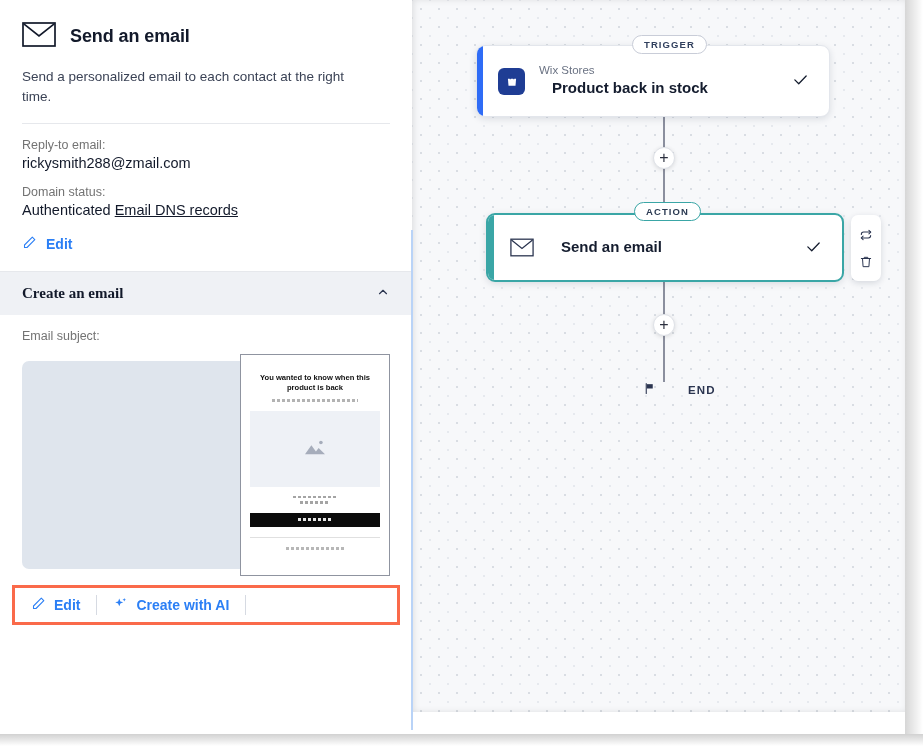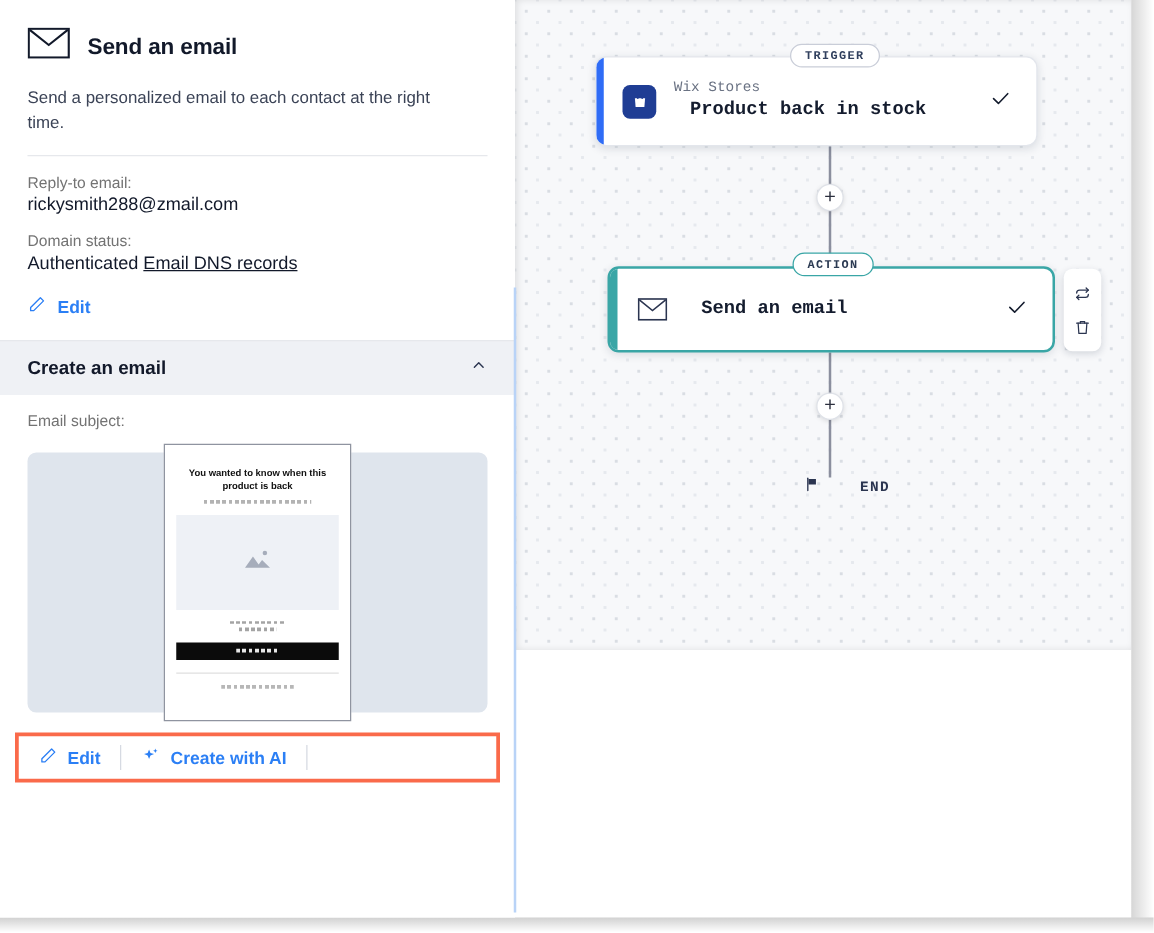--- a/index.html
+++ b/index.html
@@ -12,30 +12,29 @@
   .app {
     position: relative;
     width: 923px; height: 746px;
     background: #ffffff;
   }
 
   
   .canvas {
     position: absolute;
     left: 412px; top: 0;
-    width: 493px; height: 520px;
+    width: 493px; height: 712px;
     background-color: #f7f8fa;
     background-image:
       radial-gradient(circle, #d9dde3 1.1px, transparent 1.2px),
       radial-gradient(circle, #e6e9ee 1.1px, transparent 1.2px);
     background-size: 18px 18px, 18px 18px;
     background-position: 0 0, 9px 9px;
     box-shadow: 2px 0 6px rgba(0,0,0,0.10) inset;
     overflow: hidden;
-    font-family: Liberation Mono, monospace;
   }
   .canvas-shadow {
     position: absolute;
     left: 905px; top: 0; width: 18px; height: 734px;
     background: linear-gradient(to right, rgba(0,0,0,0.16), rgba(0,0,0,0));
     pointer-events: none;
   }
   .bottom-shadow {
     position: absolute;
     left: 0; top: 734px; width: 923px; height: 12px;
@@ -189,30 +188,31 @@
     cursor: pointer;
   }
 
   .section-header {
     margin-top: 18px;
     background: #eff1f5;
     height: 44px;
     display: flex; align-items: center; justify-content: space-between;
     padding: 0 22px;
     border-top: 1px solid #e6e8ec;
+    font-family: Liberation Serif, serif;
   }
   .section-title { font-size: 15px; font-weight: bold; color: #12192a; }
 
   .subject-block { padding: 0 22px; }
   .preview-wrap {
     margin: 18px 22px 16px 22px;
     background: #dfe5ed;
     border-radius: 7px;
     height: 208px;
-    display: flex; align-items: center; justify-content: center;
+    display: flex; align-items: center; justify-content: flex-end;
   }
 
   
   .thumb {
     width: 150px; height: 222px;
     background: #ffffff;
     border: 1px solid #8f94a0;
     padding: 9px 9px 6px 9px;
     display: flex; flex-direction: column;
   }

